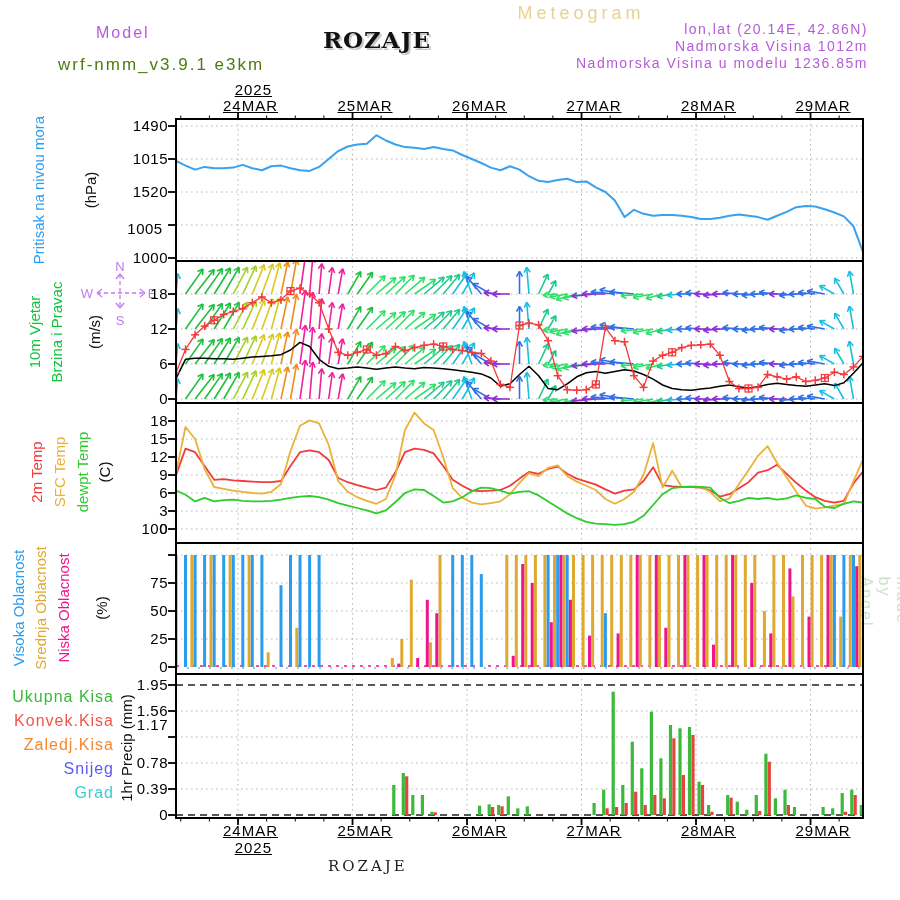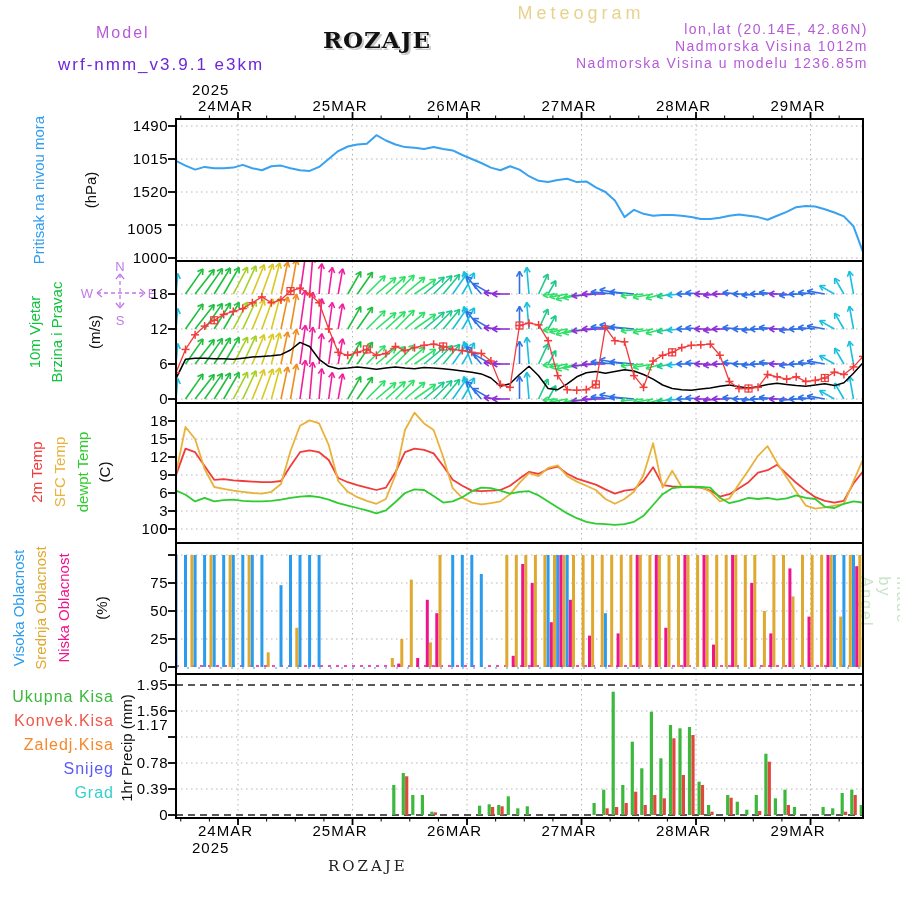--- a/index.html
+++ b/index.html
@@ -3,41 +3,41 @@
 <meta charset="utf-8">
 <style>
   html,body{margin:0;padding:0;background:#fff;}
   .page{position:relative;width:900px;height:900px;background:#ffffff;overflow:hidden;
         font-family:"Liberation Sans", sans-serif;}
   .abs{position:absolute;white-space:nowrap;}
   .rot{position:absolute;white-space:nowrap;transform:translate(-50%,-50%) rotate(-90deg);}
   .ctr{transform:translate(-50%,0);}
   .hdr-meteogram{left:581px;top:3px;font-size:18px;letter-spacing:4px;color:#e9d28e;}
   .hdr-model{left:96px;top:24px;font-size:16px;letter-spacing:2px;color:#b65bd8;}
-  .hdr-modelv{left:58px;top:55px;font-size:17px;letter-spacing:2px;color:#6d28d9;}
+  .hdr-modelv{left:58px;top:55px;font-size:17px;letter-spacing:2px;color:#4d7c0f;}
   .hdr-title{left:377px;top:26px;font-size:23px;font-weight:bold;letter-spacing:1px;
              font-family:"DejaVu Serif", serif;color:#111;text-shadow:2px 2px 0 #c9c9c9;}
   .hdr-r{right:32px;text-align:right;font-size:14px;letter-spacing:1.5px;color:#b65bd8;}
   .lbl-pressure{color:#2e9df2;}
   .lbl-wind{color:#0fc43c;}
   .lbl-unit{color:#111;}
   .lbl-2m{color:#f23b3b;} .lbl-sfc{color:#e9b23b;} .lbl-dew{color:#2ecc2e;}
   .lbl-high{color:#2b9ced;} .lbl-mid{color:#dfa92f;} .lbl-low{color:#f0148c;}
   .leg-total{color:#3cb93c;} .leg-conv{color:#f25549;} .leg-zaledj{color:#f5882b;}
   .leg-snijeg{color:#5a5af5;} .leg-grad{color:#35cfcf;}
   .rot15{font-size:15px;}
   .preleg{position:absolute;right:786px;text-align:right;width:220px;font-size:16px;letter-spacing:1px;}
   .compass-letter{position:absolute;font-size:13px;color:#c07ae8;transform:translate(-50%,-50%);}
   .watermark{position:absolute;left:884px;top:602px;transform:translate(-50%,-50%) rotate(90deg);
              color:#c9e4c9;font-size:16px;letter-spacing:2px;}
   .footer-station{left:328px;top:857px;font-size:15px;letter-spacing:3px;color:#222;
                   font-family:"DejaVu Serif", serif;}
   #labels span{position:absolute;font-size:15px;color:#000;letter-spacing:0.5px;}
   #labels .yt{width:46px;text-align:right;}
-  #labels .xd{width:80px;text-align:left;letter-spacing:1px;}
+  #labels .xd{width:80px;text-align:right;letter-spacing:1px;text-decoration:underline;}
   #chart-svg{position:absolute;left:0;top:0;}
 </style>
 </head>
 <body>
 
 <div class="page">
 
   <div class="abs ctr hdr-meteogram">Meteogram</div>
   <div class="abs hdr-model">Model</div>
   <div class="abs hdr-modelv">wrf-nmm_v3.9.1 e3km</div>

